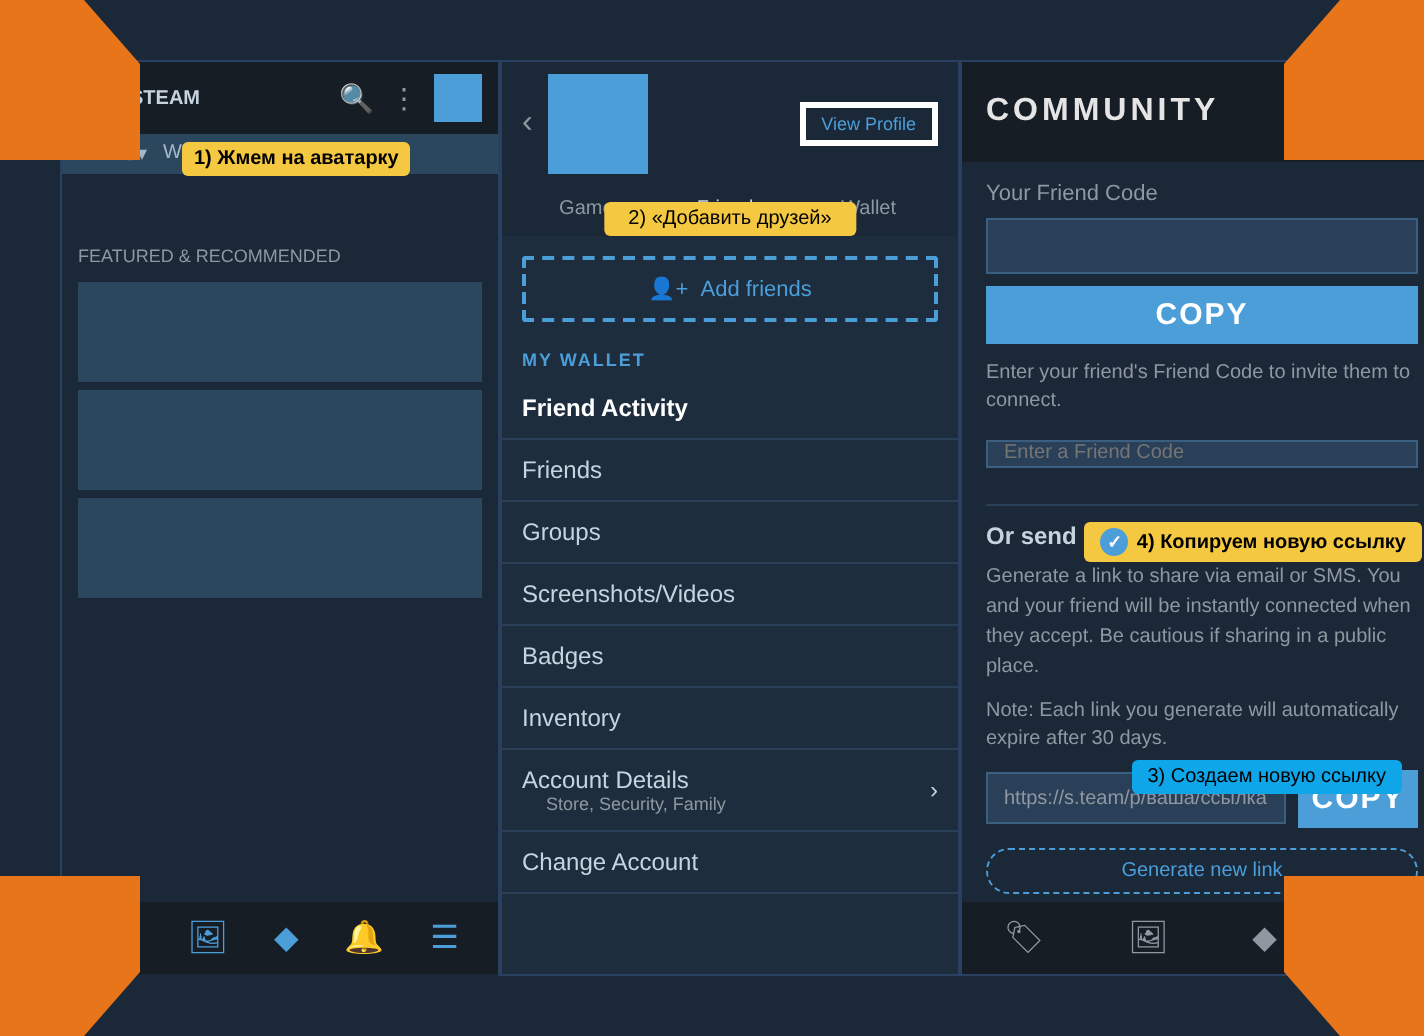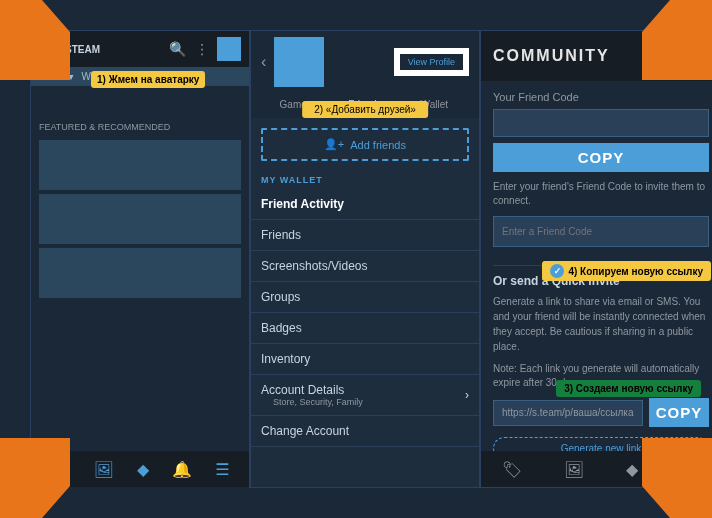--- a/index.html
+++ b/index.html
@@ -205,21 +205,21 @@
     }
 
     .profile-avatar {
       width: 50px; height: 50px;
       background: #4c9ed9;
       border: 2px solid #4c9ed9;
     }
 
     .view-profile-btn {
       background: transparent;
-      border: 6px solid #ffffff;
+      border: 3px solid #ffffff;
       color: #4c9ed9;
       font-size: 9px;
       padding: 3px 8px;
       cursor: pointer;
       margin-left: auto;
     }
 
     
     .tooltip-2 {
       position: absolute;
@@ -402,21 +402,21 @@
       line-height: 1.4;
     }
 
     .friend-code-enter {
       width: 100%;
       background: #2a3f58;
       border: 1px solid #3a5f80;
       color: #8f98a0;
       padding: 6px 8px;
       font-size: 10px;
-      height: 31px;
+      height: 14px;
       outline: none;
       margin-bottom: 10px;
     }
 
     .divider {
       border: none;
       border-top: 1px solid #2a3f58;
       margin: 8px 0;
     }
 
@@ -479,28 +479,28 @@
       padding: 5px 8px;
       font-size: 10px;
       height: 26px;
     }
 
     
     .tooltip-3 {
       position: absolute;
       bottom: 90px;
       right: 20px;
-      background: #15803d;
+      background: #0ea5e9;
       color: #000;
       font-size: 10px;
       padding: 3px 8px;
       border-radius: 3px;
       white-space: nowrap;
       z-index: 20;
-      font-weight: bold;
+      font-weight: normal;
     }
 
     .generate-link-btn {
       background: transparent;
       border: 1px dashed #4c9ed9;
       color: #4c9ed9;
       font-size: 10px;
       padding: 5px 10px;
       cursor: pointer;
       width: 100%;
@@ -587,22 +587,22 @@
 
     <button class="add-friends-btn">
       <span>👤+</span>
       <span>Add friends</span>
     </button>
 
     <div class="my-content-label">MY WALLET</div>
 
     <div class="menu-item bold">Friend Activity</div>
     <div class="menu-item">Friends</div>
+    <div class="menu-item">Groups</div>
     <div class="menu-item">Screenshots/Videos</div>
-    <div class="menu-item">Groups</div>
     <div class="menu-item">Badges</div>
     <div class="menu-item">Inventory</div>
     <div class="menu-item menu-item-sub">
       <div>
         <div>Account Details</div>
         <div class="menu-sub-text">Store, Security, Family</div>
       </div>
       <span>›</span>
     </div>
     <div class="menu-item">Change Account</div>

